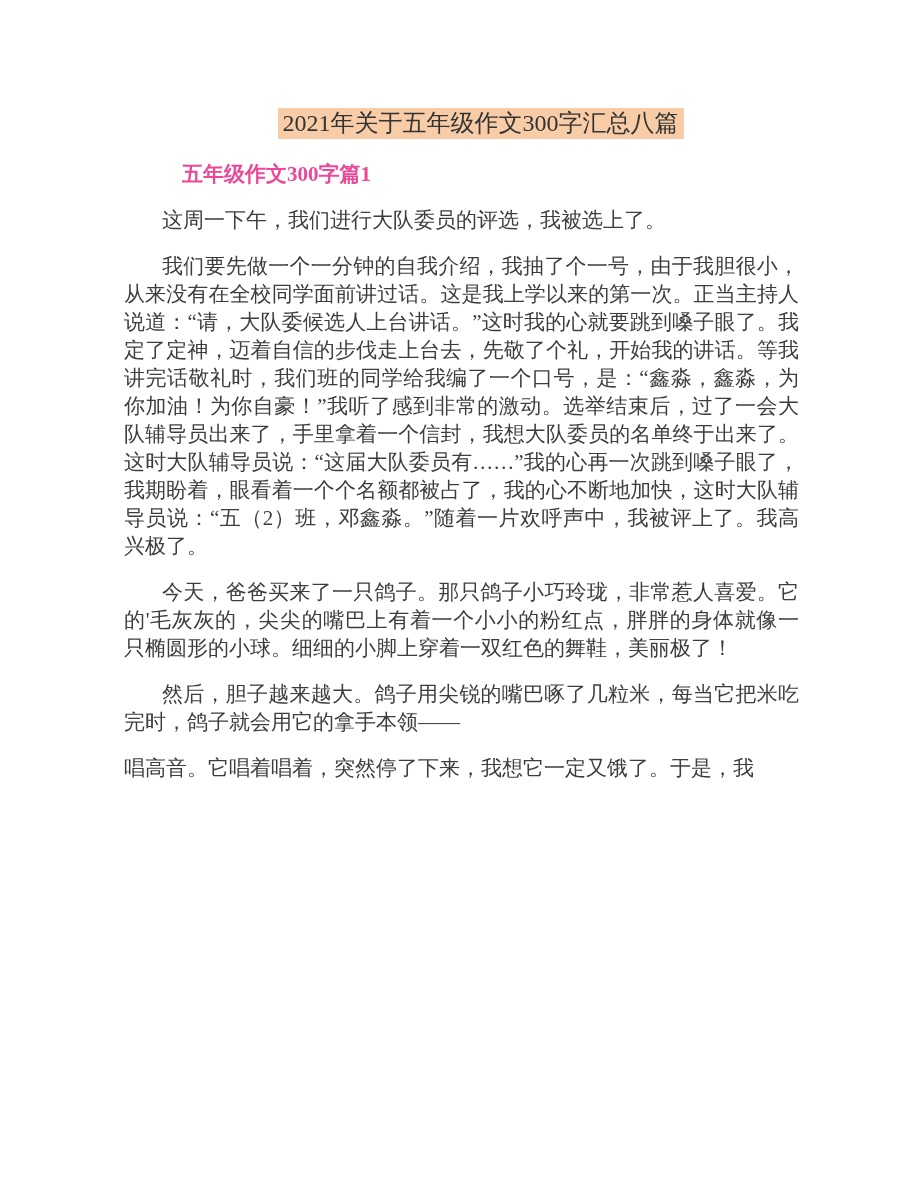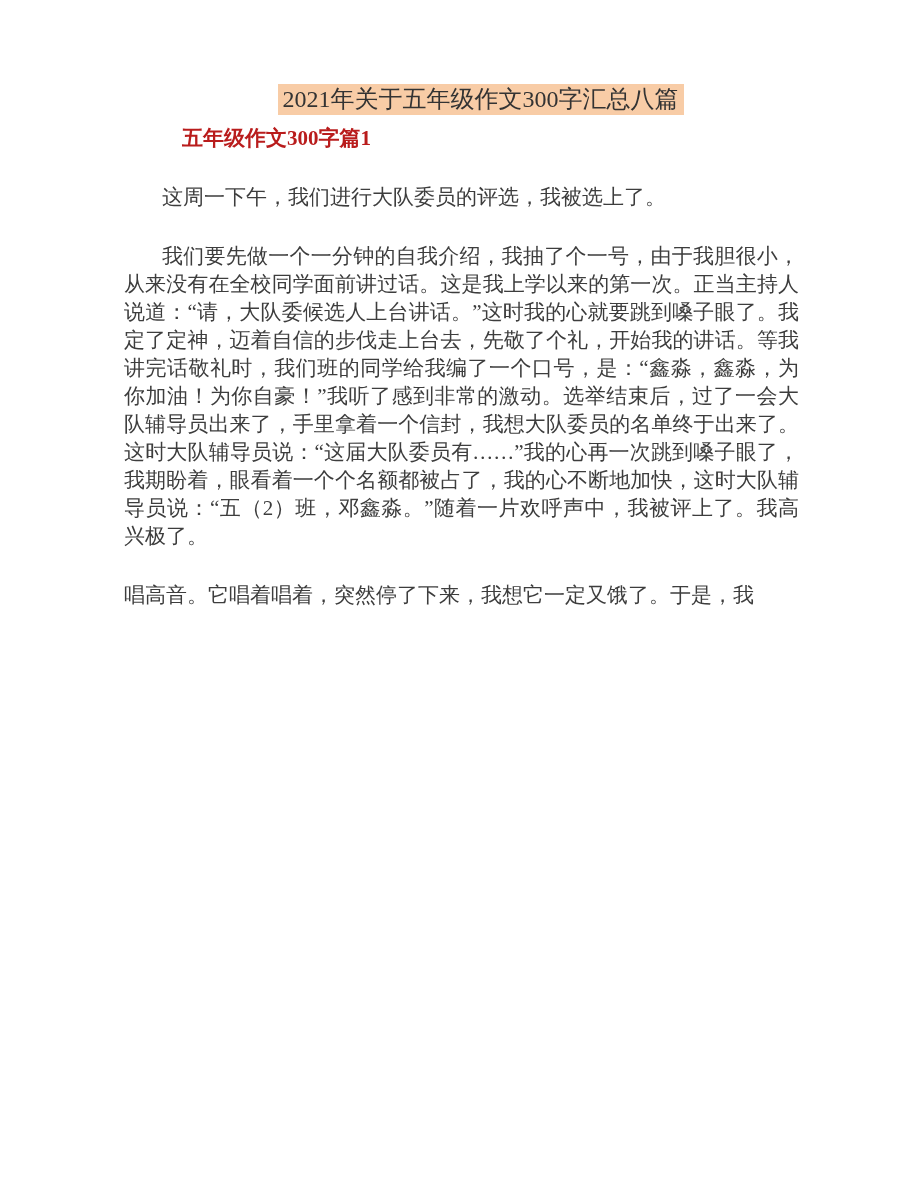--- a/index.html
+++ b/index.html
@@ -6,21 +6,21 @@
     margin: 0;
     padding: 0;
     background: #ffffff;
   }
   .page {
     position: relative;
     width: 920px;
     height: 1191px;
     box-sizing: border-box;
     background: #ffffff;
-    padding: 80px 121px 0 124px;
+    padding: 104px 121px 0 124px;
     overflow: hidden;
     font-family: "Liberation Serif", "DejaVu Serif", serif;
     color: #3d3d3d;
     font-size: 21px;
     line-height: 28px;
   }
   .doc-title {
     margin: 0;
     text-align: center;
     text-indent: 38px;          
@@ -28,29 +28,29 @@
     line-height: 38px;
     font-weight: normal;
     color: #333333;
     white-space: nowrap;
   }
   .doc-title .hl {
     background: #f8cca6;
     padding: 2px 5px 3px 5px;
   }
   .section-heading {
-    margin: 6px 0 0 0;
+    margin: 18px 0 0 0;
     font-size: 21px;
     line-height: 28px;
     font-weight: bold;
-    color: #b91c1c;
+    color: #ec4899;
     text-indent: 58px;
   }
   .para {
-    margin: 31px 0 0 0;
+    margin: 18px 0 0 0;
     text-indent: 38px;
     text-align: justify;
     color: #3d3d3d;
   }
   .para.flush {
     text-indent: 0;
   }
 </style>
 </head>
 <body>
@@ -60,18 +60,20 @@
   <p class="doc-title"><span class="hl">2021年关于五年级作文300字汇总八篇</span></p>
 
   <h2 class="section-heading">五年级作文300字篇1</h2>
 
   <p class="para">这周一下午，我们进行大队委员的评选，我被选上了。</p>
 
   <p class="para">我们要先做一个一分钟的自我介绍，我抽了个一号，由于我胆很小，从来没有在全校同学面前讲过话。这是我上学以来的第一次。正当主持人说道：“请，大队委候选人上台讲话。”这时我的心就要跳到嗓子眼了。我定了定神，迈着自信的步伐走上台去，先敬了个礼，开始我的讲话。等我讲完话敬礼时，我们班的同学给我编了一个口号，是：“鑫淼，鑫淼，为你加油！为你自豪！”我听了感到非常的激动。选举结束后，过了一会大队辅导员出来了，手里拿着一个信封，我想大队委员的名单终于出来了。这时大队辅导员说：“这届大队委员有……”我的心再一次跳到嗓子眼了，我期盼着，眼看着一个个名额都被占了，我的心不断地加快，这时大队辅导员说：“五（2）班，邓鑫淼。”随着一片欢呼声中，我被评上了。我高兴极了。</p>
 
 
 
+  <p class="para">今天，爸爸买来了一只鸽子。那只鸽子小巧玲珑，非常惹人喜爱。它的'毛灰灰的，尖尖的嘴巴上有着一个小小的粉红点，胖胖的身体就像一只椭圆形的小球。细细的小脚上穿着一双红色的舞鞋，美丽极了！</p>
 
 
+  <p class="para">然后，胆子越来越大。鸽子用尖锐的嘴巴啄了几粒米，每当它把米吃完时，鸽子就会用它的拿手本领——</p>
 
   <p class="para flush">唱高音。它唱着唱着，突然停了下来，我想它一定又饿了。于是，我</p>
 
 </div>
 
 </body></html>

